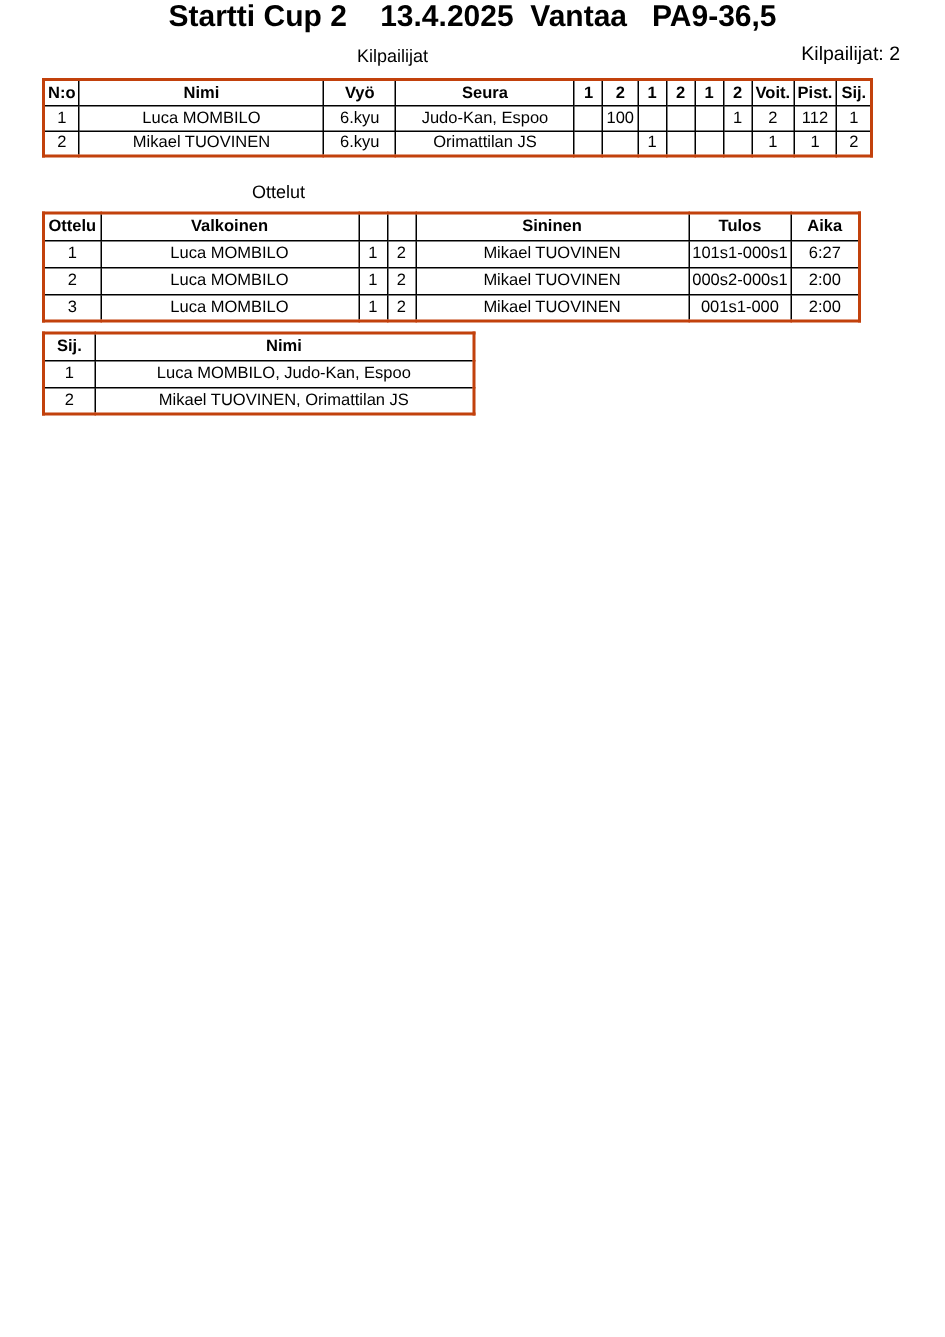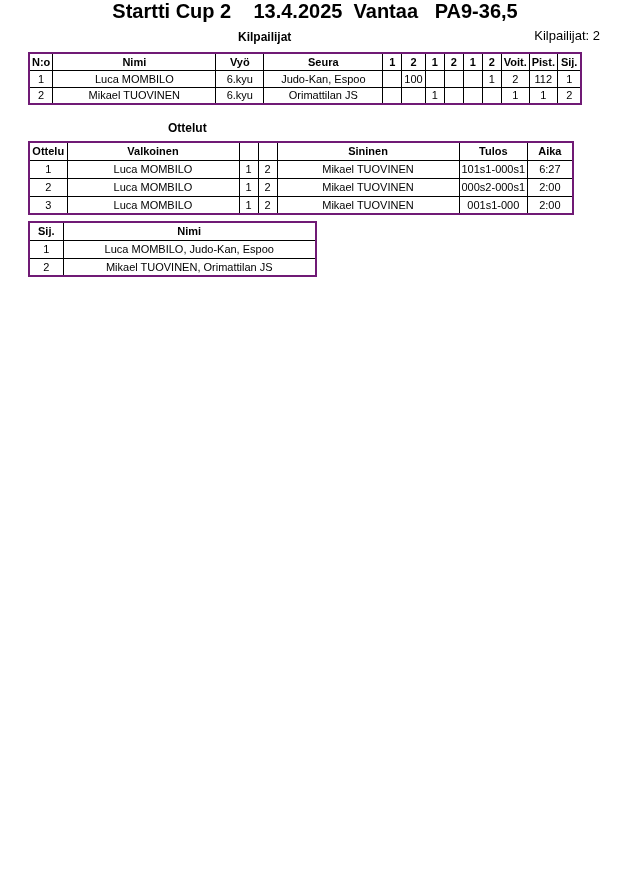--- a/index.html
+++ b/index.html
@@ -11,28 +11,28 @@
     font-family: "Liberation Sans", sans-serif;
     overflow: hidden;
   }
   .title {
     text-align: center;
     font-size: 20px;
     font-weight: bold;
     white-space: pre;
   }
   .sec-row { display: flex; align-items: flex-end; margin-top: 5px; }
-  .sec-heading { font-size: 12px; font-weight: bold; }
+  .sec-heading { font-size: 12px; font-weight: normal; }
   .kilp-heading { margin-left: 238px; }
   .kilp-count { margin-left: auto; margin-right: 30px; font-size: 13px; padding-bottom: 1px; }
   .ottelut-heading { margin-left: 168px; margin-top: 16px; }
   .tulokset-heading { margin-left: 148px; margin-top: 13px; }
 
   table { border-collapse: collapse; table-layout: fixed; font-size: 11px; }
-  .tbl { margin-left: 28px; border: 2px solid #701a75; }
+  .tbl { margin-left: 28px; border: 2px solid #c2410c; }
   .tbl th, .tbl td {
     border: 1px solid #000;
     height: 17px;
     padding: 0 2px;
     white-space: nowrap;
     overflow: hidden;
     text-align: center;
     font-weight: normal;
   }
   .tbl th { font-weight: bold; }

